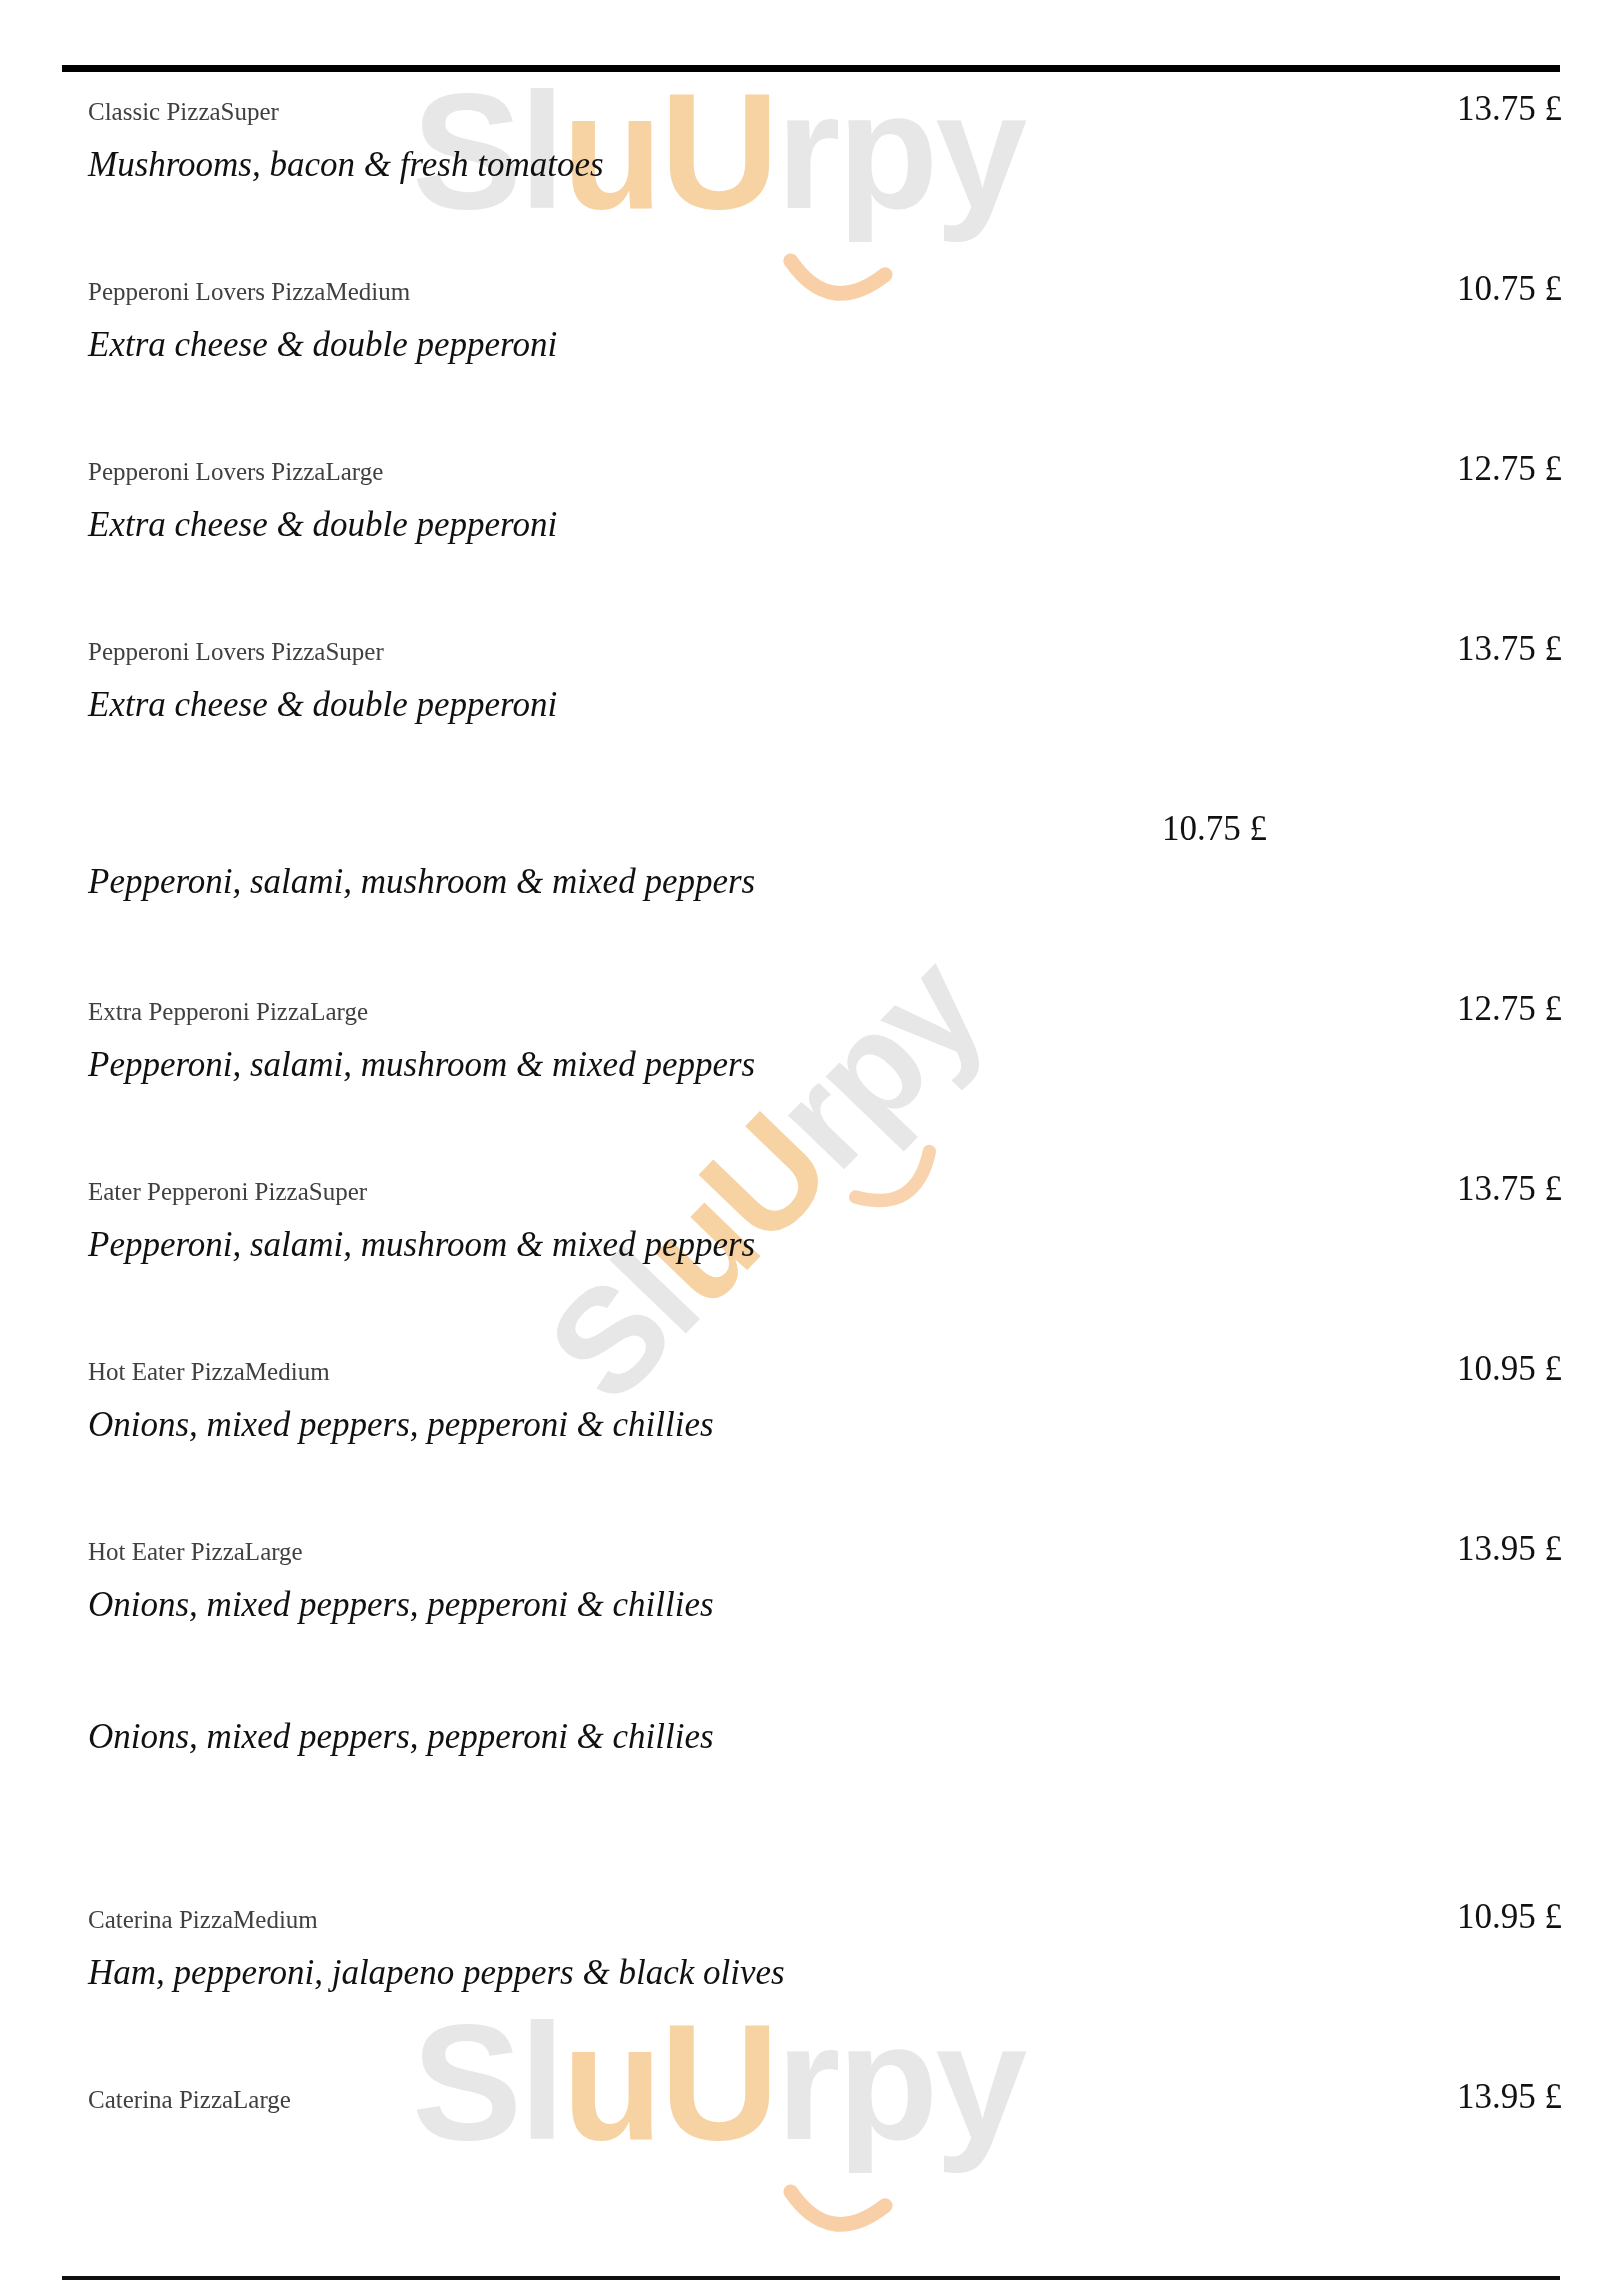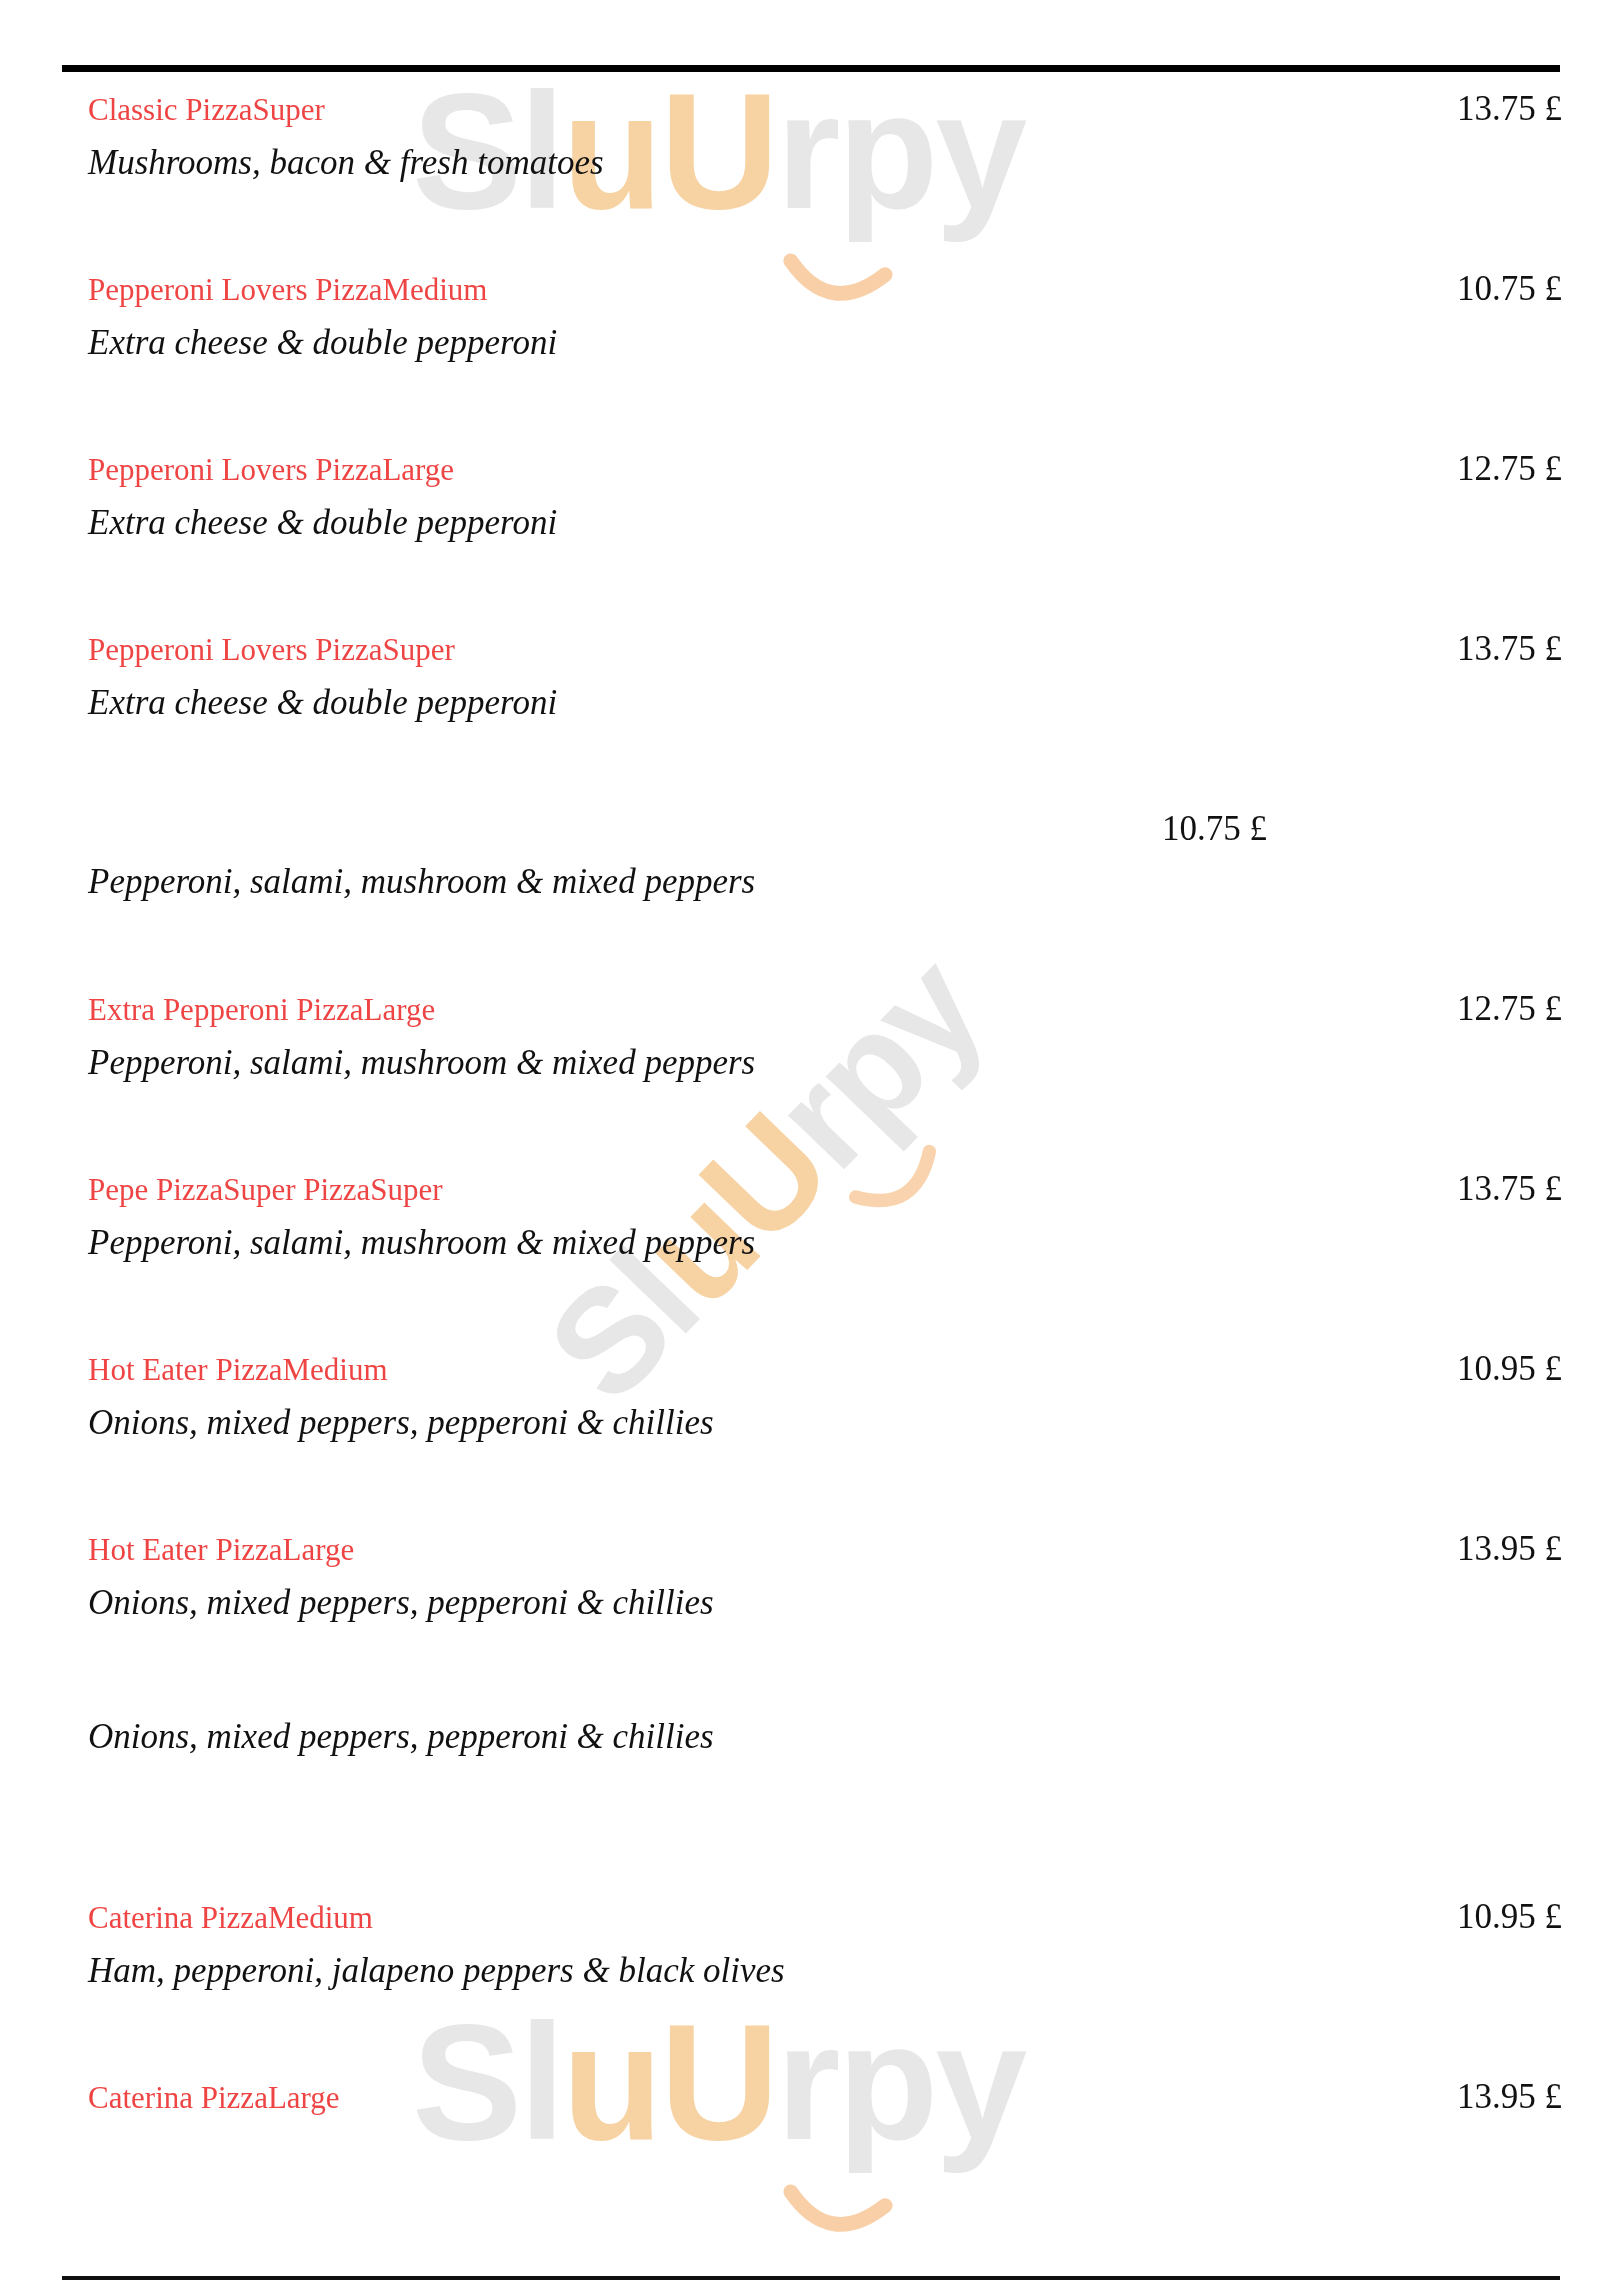--- a/index.html
+++ b/index.html
@@ -83,23 +83,23 @@
     box-sizing: border-box;
     padding-left: 88px;
     padding-right: 59px;
   }
   .item-top-row {
     display: grid;
     grid-template-columns: 1179px 1fr;
     align-items: baseline;
   }
   .item-name {
-    font-size: 31px;
+    font-size: 25px;
     line-height: 45px;
-    color: #ef4444;
+    color: #404040;
   }
   .item-price {
     font-size: 35px;
     line-height: 45px;
     color: #111111;
     text-align: right;
   }
   .item-description {
     margin-top: 7.8px;
     font-size: 35px;
@@ -176,21 +176,21 @@
     <div class="menu-item">
       <div class="item-top-row">
         <span class="item-name">Extra Pepperoni PizzaLarge</span>
         <span class="item-price">12.75 £</span>
       </div>
       <div class="item-description">Pepperoni, salami, mushroom &amp; mixed peppers</div>
     </div>
 
     <div class="menu-item">
       <div class="item-top-row">
-        <span class="item-name">Pepe PizzaSuper PizzaSuper</span>
+        <span class="item-name">Eater Pepperoni PizzaSuper</span>
         <span class="item-price">13.75 £</span>
       </div>
       <div class="item-description">Pepperoni, salami, mushroom &amp; mixed peppers</div>
     </div>
 
     <div class="menu-item">
       <div class="item-top-row">
         <span class="item-name">Hot Eater PizzaMedium</span>
         <span class="item-price">10.95 £</span>
       </div>

